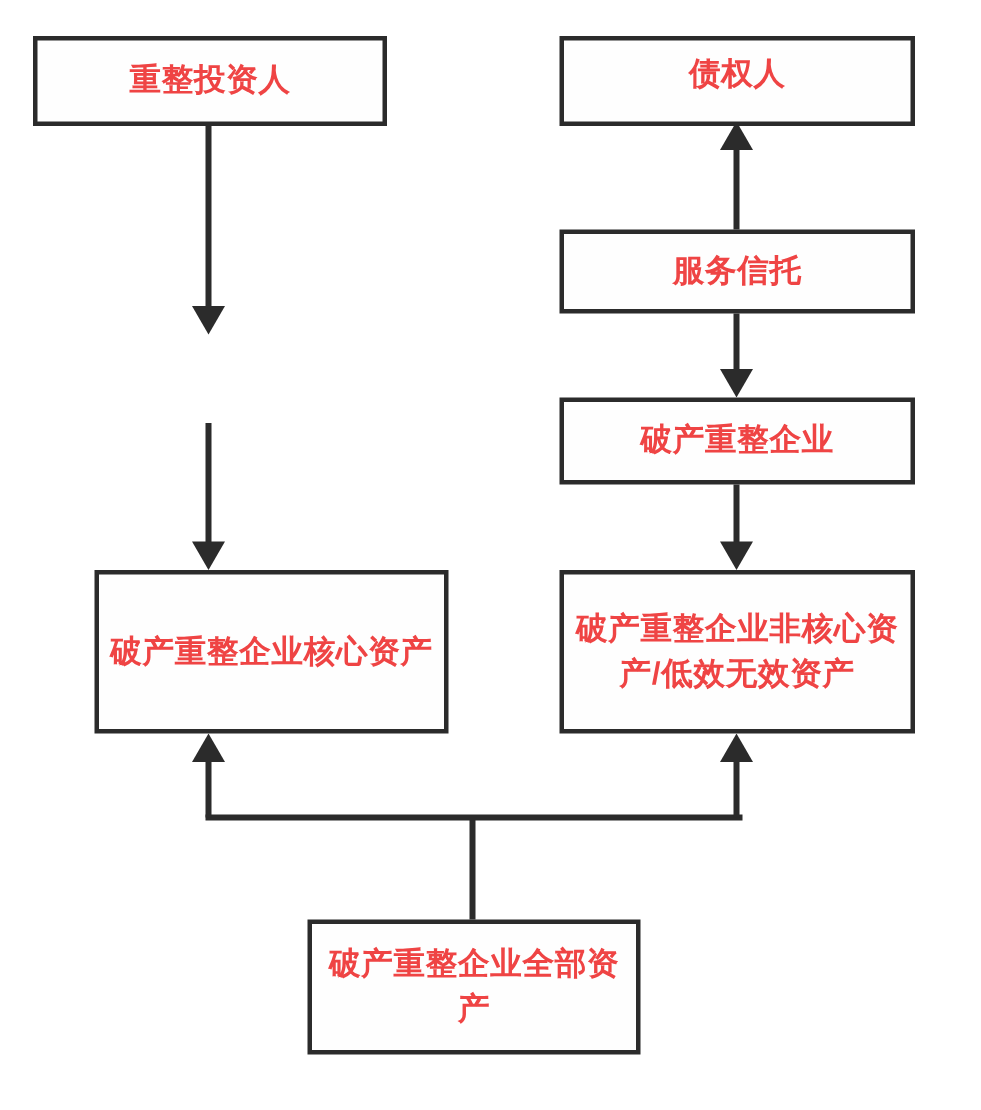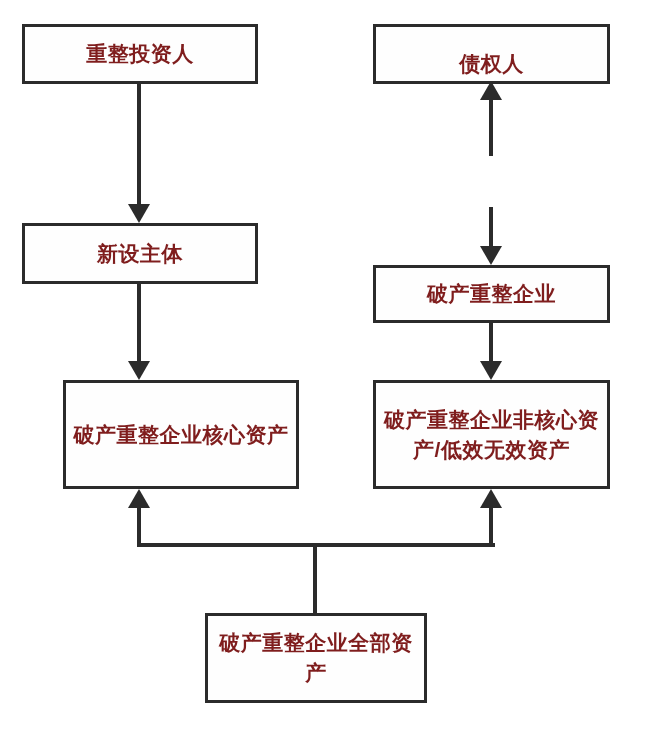--- a/index.html
+++ b/index.html
@@ -19,26 +19,26 @@
   }
   .node {
     position: absolute;
     box-sizing: border-box;
     border: 3px solid #2b2b2b;
     background: #fefefe;
     display: flex;
     align-items: center;
     justify-content: center;
     text-align: center;
-    color: #7f1d1d;
+    color: #ef4444;
     font-size: 21px;
     font-weight: 700;
     line-height: 1.42;
     letter-spacing: 0.5px;
-    padding: 2px 6px;
+    padding: 16px 6px;
     z-index: 3;
   }
   .node .label {
     display: block;
     width: 100%;
   }
   
   .vline {
     position: absolute;
     width: 4px;
@@ -98,24 +98,24 @@
   <div class="arrow-up" style="left:480px; top:489px;"></div>
 
   <div class="node" style="left:22px; top:24px; width:236px; height:60px;">
     <span class="label">重整投资人</span>
   </div>
 
   <div class="node" style="left:373px; top:24px; width:237px; height:60px;align-items:flex-end;">
     <span class="label">债权人</span>
   </div>
 
+  <div class="node" style="left:373px; top:153px; width:237px; height:56px;">
+    <span class="label">服务信托</span>
+  </div>
 
-  <div class="node" style="left:22px; top:223px; width:236px; height:61px;">
-    <span class="label">新设主体</span>
-  </div>
 
   <div class="node" style="left:373px; top:265px; width:237px; height:58px;">
     <span class="label">破产重整企业</span>
   </div>
 
   <div class="node" style="left:22px; top:380px; width:236px; height:109px;margin-left:41px;">
     <span class="label">破产重整企业核心资产</span>
   </div>
 
   <div class="node" style="left:373px; top:380px; width:237px; height:109px;">

